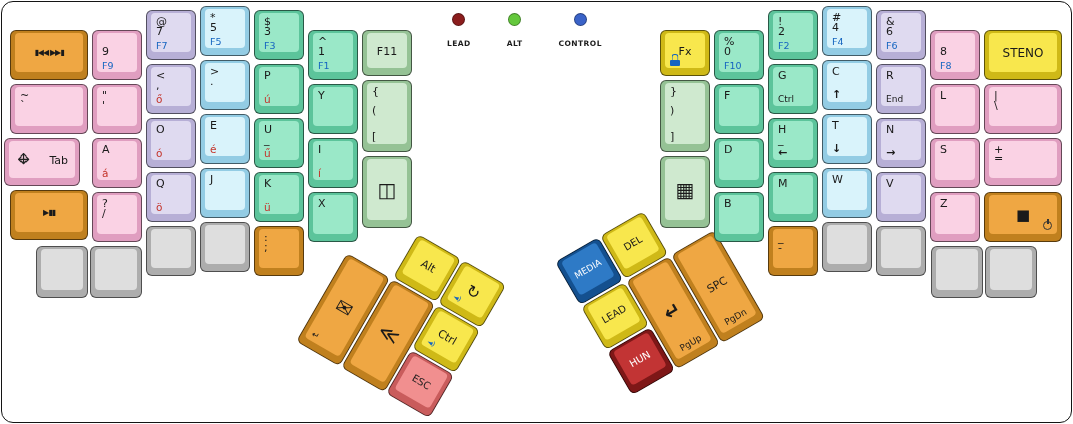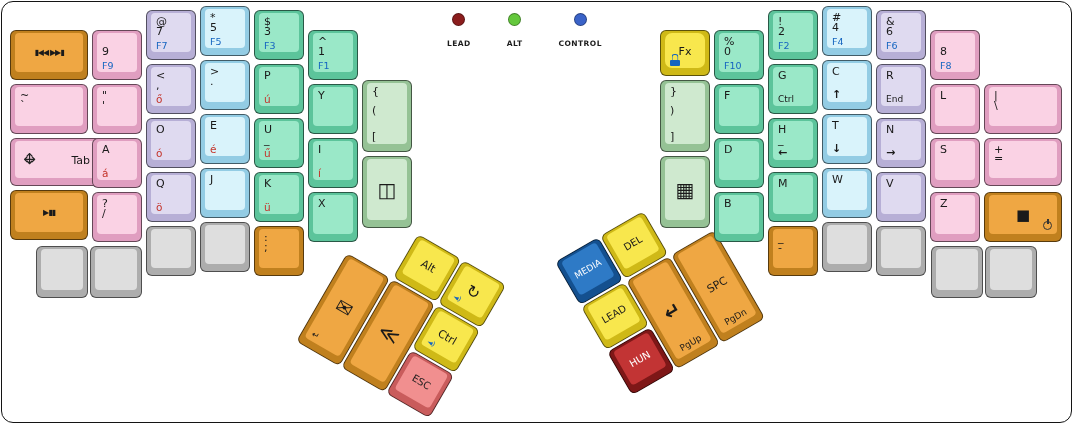--- a/index.html
+++ b/index.html
@@ -73,21 +73,21 @@
       <div class="face" style="background: rgb(239, 167, 67);">
         <span class="lb ctr tight">▮◀◀ ▶▶▮</span>
       </div>
     </div>
     <div class="key" style="left: 10px; top: 84px; width: 78px; height: 50px; background: rgb(224, 158, 192);">
       <div class="face" style="background: rgb(250, 210, 228);">
         <span class="lb tl">~</span>
         <span class="lb ml">`</span>
       </div>
     </div>
-    <div class="key" style="left: 10px; top: 138px; width: 92px; height: 48px; background: rgb(224, 158, 192);">
+    <div class="key" style="left: 4px; top: 138px; width: 76px; height: 48px; background: rgb(224, 158, 192);">
       <div class="face" style="background: rgb(250, 210, 228);">
         <span class="lb l iconmove"></span>
         <span class="lb r">Tab</span>
       </div>
     </div>
     <div class="key" style="left: 10px; top: 190px; width: 78px; height: 50px; background: rgb(192, 128, 30);">
       <div class="face" style="background: rgb(239, 167, 67);">
         <span class="lb ctr s12 tight">▶▮▮</span>
       </div>
     </div>
@@ -223,20 +223,25 @@
     </div>
     <div class="key" style="left: 308px; top: 138px; width: 50px; height: 50px; background: rgb(92, 196, 155);">
       <div class="face" style="background: rgb(154, 232, 200);">
         <span class="lb tl">I</span>
         <span class="lb bl red">í</span>
       </div>
     </div>
     <div class="key" style="left: 308px; top: 192px; width: 50px; height: 50px; background: rgb(92, 196, 155);">
       <div class="face" style="background: rgb(154, 232, 200);">
         <span class="lb tl">X</span>
+      </div>
+    </div>
+    <div class="key" style="left: 362px; top: 30px; width: 50px; height: 46px; background: rgb(149, 194, 149);">
+      <div class="face" style="background: rgb(207, 233, 207);">
+        <span class="lb ctr">F11</span>
       </div>
     </div>
     <div class="key" style="left: 362px; top: 80px; width: 50px; height: 72px; background: rgb(149, 194, 149);">
       <div class="face" style="background: rgb(207, 233, 207);">
         <span class="lb tl">{</span>
         <span class="lb ml">(</span>
         <span class="lb bl">[</span>
       </div>
     </div>
     <div class="key" style="left: 362px; top: 156px; width: 50px; height: 72px; background: rgb(149, 194, 149);">
@@ -303,21 +308,21 @@
         <span class="lb bc s9">PgUp</span>
       </div>
     </div>
     <div class="key" style="left: 671px; top: 255px; width: 50px; height: 102px; background: rgb(192, 128, 30); transform: rotate(-30deg);">
       <div class="face" style="background: rgb(239, 167, 67);">
         <span class="lb ctr">SPC</span>
         <span class="lb bc s9">PgDn</span>
       </div>
     </div>
     <div class="key" style="left: 660px; top: 30px; width: 50px; height: 46px; background: rgb(207, 185, 23);">
-      <div class="face" style="background: rgb(248, 231, 77); border-radius: 7px;">
+      <div class="face" style="background: rgb(248, 231, 77);">
         <span class="lb ctr">Fx</span>
         <span class="lb bl iconlock"></span>
       </div>
     </div>
     <div class="key" style="left: 660px; top: 80px; width: 50px; height: 72px; background: rgb(149, 194, 149);">
       <div class="face" style="background: rgb(207, 233, 207);">
         <span class="lb tl">}</span>
         <span class="lb ml">)</span>
         <span class="lb bl">]</span>
       </div>
@@ -448,20 +453,25 @@
     <div class="key" style="left: 930px; top: 138px; width: 50px; height: 50px; background: rgb(224, 158, 192);">
       <div class="face" style="background: rgb(250, 210, 228);">
         <span class="lb tl">S</span>
       </div>
     </div>
     <div class="key" style="left: 930px; top: 192px; width: 50px; height: 50px; background: rgb(224, 158, 192);">
       <div class="face" style="background: rgb(250, 210, 228);">
         <span class="lb tl">Z</span>
       </div>
     </div>
+    <div class="key" style="left: 984px; top: 30px; width: 78px; height: 50px; background: rgb(207, 185, 23);">
+      <div class="face" style="background: rgb(248, 231, 77);">
+        <span class="lb ctr s12">STENO</span>
+      </div>
+    </div>
     <div class="key" style="left: 984px; top: 84px; width: 78px; height: 50px; background: rgb(224, 158, 192);">
       <div class="face" style="background: rgb(250, 210, 228);">
         <span class="lb tl">|</span>
         <span class="lb ml">\</span>
       </div>
     </div>
     <div class="key" style="left: 984px; top: 138px; width: 78px; height: 48px; background: rgb(224, 158, 192);">
       <div class="face" style="background: rgb(250, 210, 228);">
         <span class="lb tl">+</span>
         <span class="lb ml">=</span>

